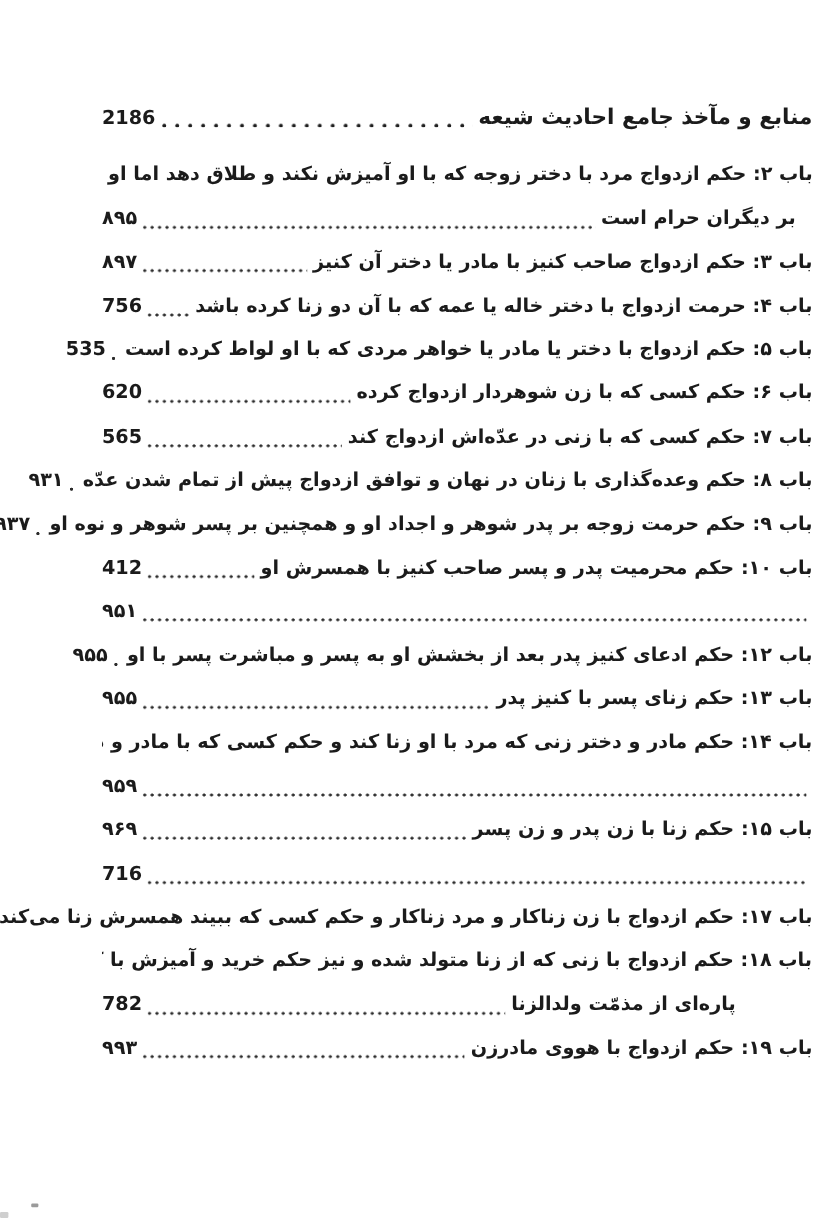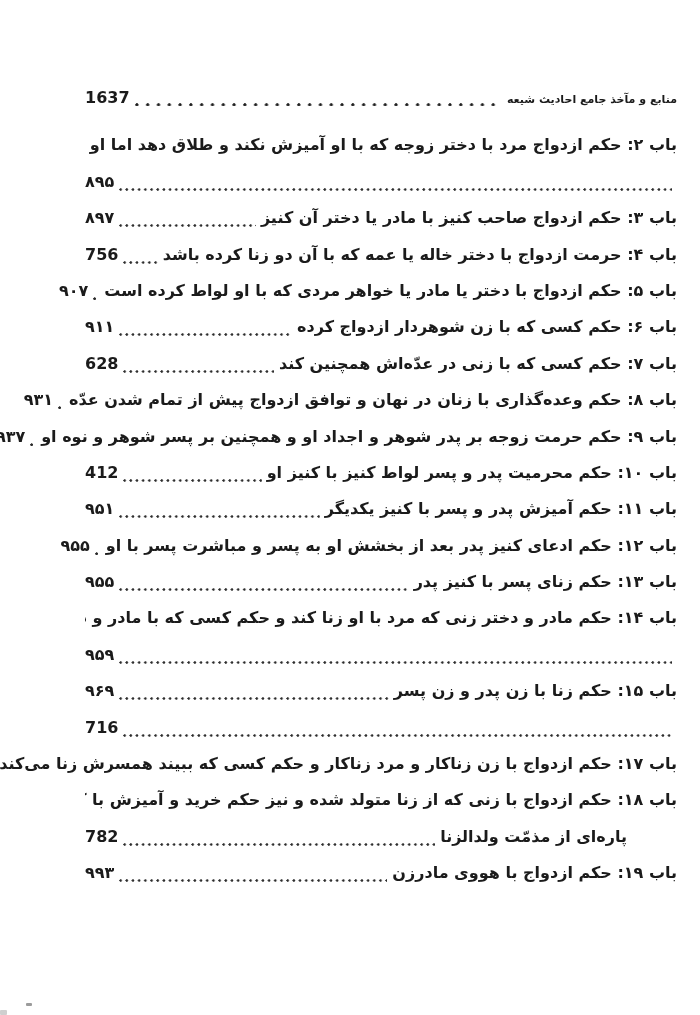--- a/index.html
+++ b/index.html
@@ -34,21 +34,21 @@
   .line-full{
     height:36.4px;
     line-height:36.4px;
     font-size:16px;
     font-weight:700;
     white-space:nowrap;
     overflow:hidden;
     text-align:right;
   }
   .ind-sm{margin-right:14px;}
-  .ind-lg{margin-right:50px;}
+  .ind-lg{margin-right:64px;}
   .leader{
     flex:1 1 auto;
     min-width:6px;
     position:relative;
     margin:0 5px;
     align-self:stretch;
   }
   .leader::before{
     content:"";
     position:absolute;
@@ -61,93 +61,93 @@
   .leader-wide::before{
     background-image:radial-gradient(circle at 1.9px 1.8px,#1f1f1f 1.3px,rgba(0,0,0,0) 1.95px);
     background-size:10.8px 3.6px;
     bottom:10px;
   }
   .pnum{
     font-size:16px;
     font-weight:700;
     white-space:nowrap;
   }
-  .header-title{font-size:11px;}
+  .header-title{font-size:18px;}
   .speck{position:absolute;background:#9b9b9b;border-radius:1px;}
   .speck-1{left:26px;top:1003px;width:6px;height:3px;}
   .speck-2{left:0px;top:1010px;width:7px;height:5px;background:#cfcfcf;}
 </style>
 </head>
 <body>
 
 <div class="page">
   <div class="content">
 
     <div class="row gap-after">
       <span class="title header-title">منابع و مآخذ جامع احادیث شیعه</span>
       <span class="leader leader-wide"></span>
-      <span class="pnum">1637</span>
+      <span class="pnum">2186</span>
     </div>
 
     <div class="line-full">باب ۲: حکم ازدواج مرد با دختر زوجه که با او آمیزش نکند و طلاق دهد اما او را آنگونه ببیند که</div>
     <div class="row">
+      <span class="title ind-sm">بر دیگران حرام است</span>
       <span class="leader"></span>
       <span class="pnum">۸۹۵</span>
     </div>
 
     <div class="row">
       <span class="title">باب ۳: حکم ازدواج صاحب کنیز با مادر یا دختر آن کنیز</span>
       <span class="leader"></span>
       <span class="pnum">۸۹۷</span>
     </div>
 
     <div class="row">
       <span class="title">باب ۴: حرمت ازدواج با دختر خاله یا عمه که با آن دو زنا کرده باشد</span>
       <span class="leader"></span>
       <span class="pnum">756</span>
     </div>
 
     <div class="row">
       <span class="title">باب ۵: حکم ازدواج با دختر یا مادر یا خواهر مردی که با او لواط کرده است</span>
       <span class="leader"></span>
-      <span class="pnum">۹۰۷</span>
+      <span class="pnum">535</span>
     </div>
 
     <div class="row">
       <span class="title">باب ۶: حکم کسی که با زن شوهردار ازدواج کرده</span>
       <span class="leader"></span>
-      <span class="pnum">۹۱۱</span>
-    </div>
-
-    <div class="row">
-      <span class="title">باب ۷: حکم کسی که با زنی در عدّه‌اش همچنین کند</span>
-      <span class="leader"></span>
-      <span class="pnum">628</span>
+      <span class="pnum">620</span>
+    </div>
+
+    <div class="row">
+      <span class="title">باب ۷: حکم کسی که با زنی در عدّه‌اش ازدواج کند</span>
+      <span class="leader"></span>
+      <span class="pnum">565</span>
     </div>
 
     <div class="row">
       <span class="title">باب ۸: حکم وعده‌گذاری با زنان در نهان و توافق ازدواج پیش از تمام شدن عدّه</span>
       <span class="leader"></span>
       <span class="pnum">۹۳۱</span>
     </div>
 
     <div class="row">
       <span class="title">باب ۹: حکم حرمت زوجه بر پدر شوهر و اجداد او و همچنین بر پسر شوهر و نوه او</span>
       <span class="leader"></span>
       <span class="pnum">۹۳۷</span>
     </div>
 
     <div class="row">
-      <span class="title">باب ۱۰: حکم محرمیت پدر و پسر لواط کنیز با کنیز او</span>
+      <span class="title">باب ۱۰: حکم محرمیت پدر و پسر صاحب کنیز با همسرش او</span>
       <span class="leader"></span>
       <span class="pnum">412</span>
     </div>
 
     <div class="row">
-      <span class="title">باب ۱۱: حکم آمیزش پدر و پسر با کنیز یکدیگر</span>
       <span class="leader"></span>
       <span class="pnum">۹۵۱</span>
     </div>
 
     <div class="row">
       <span class="title">باب ۱۲: حکم ادعای کنیز پدر بعد از بخشش او به پسر و مباشرت پسر با او</span>
       <span class="leader"></span>
       <span class="pnum">۹۵۵</span>
     </div>
 

